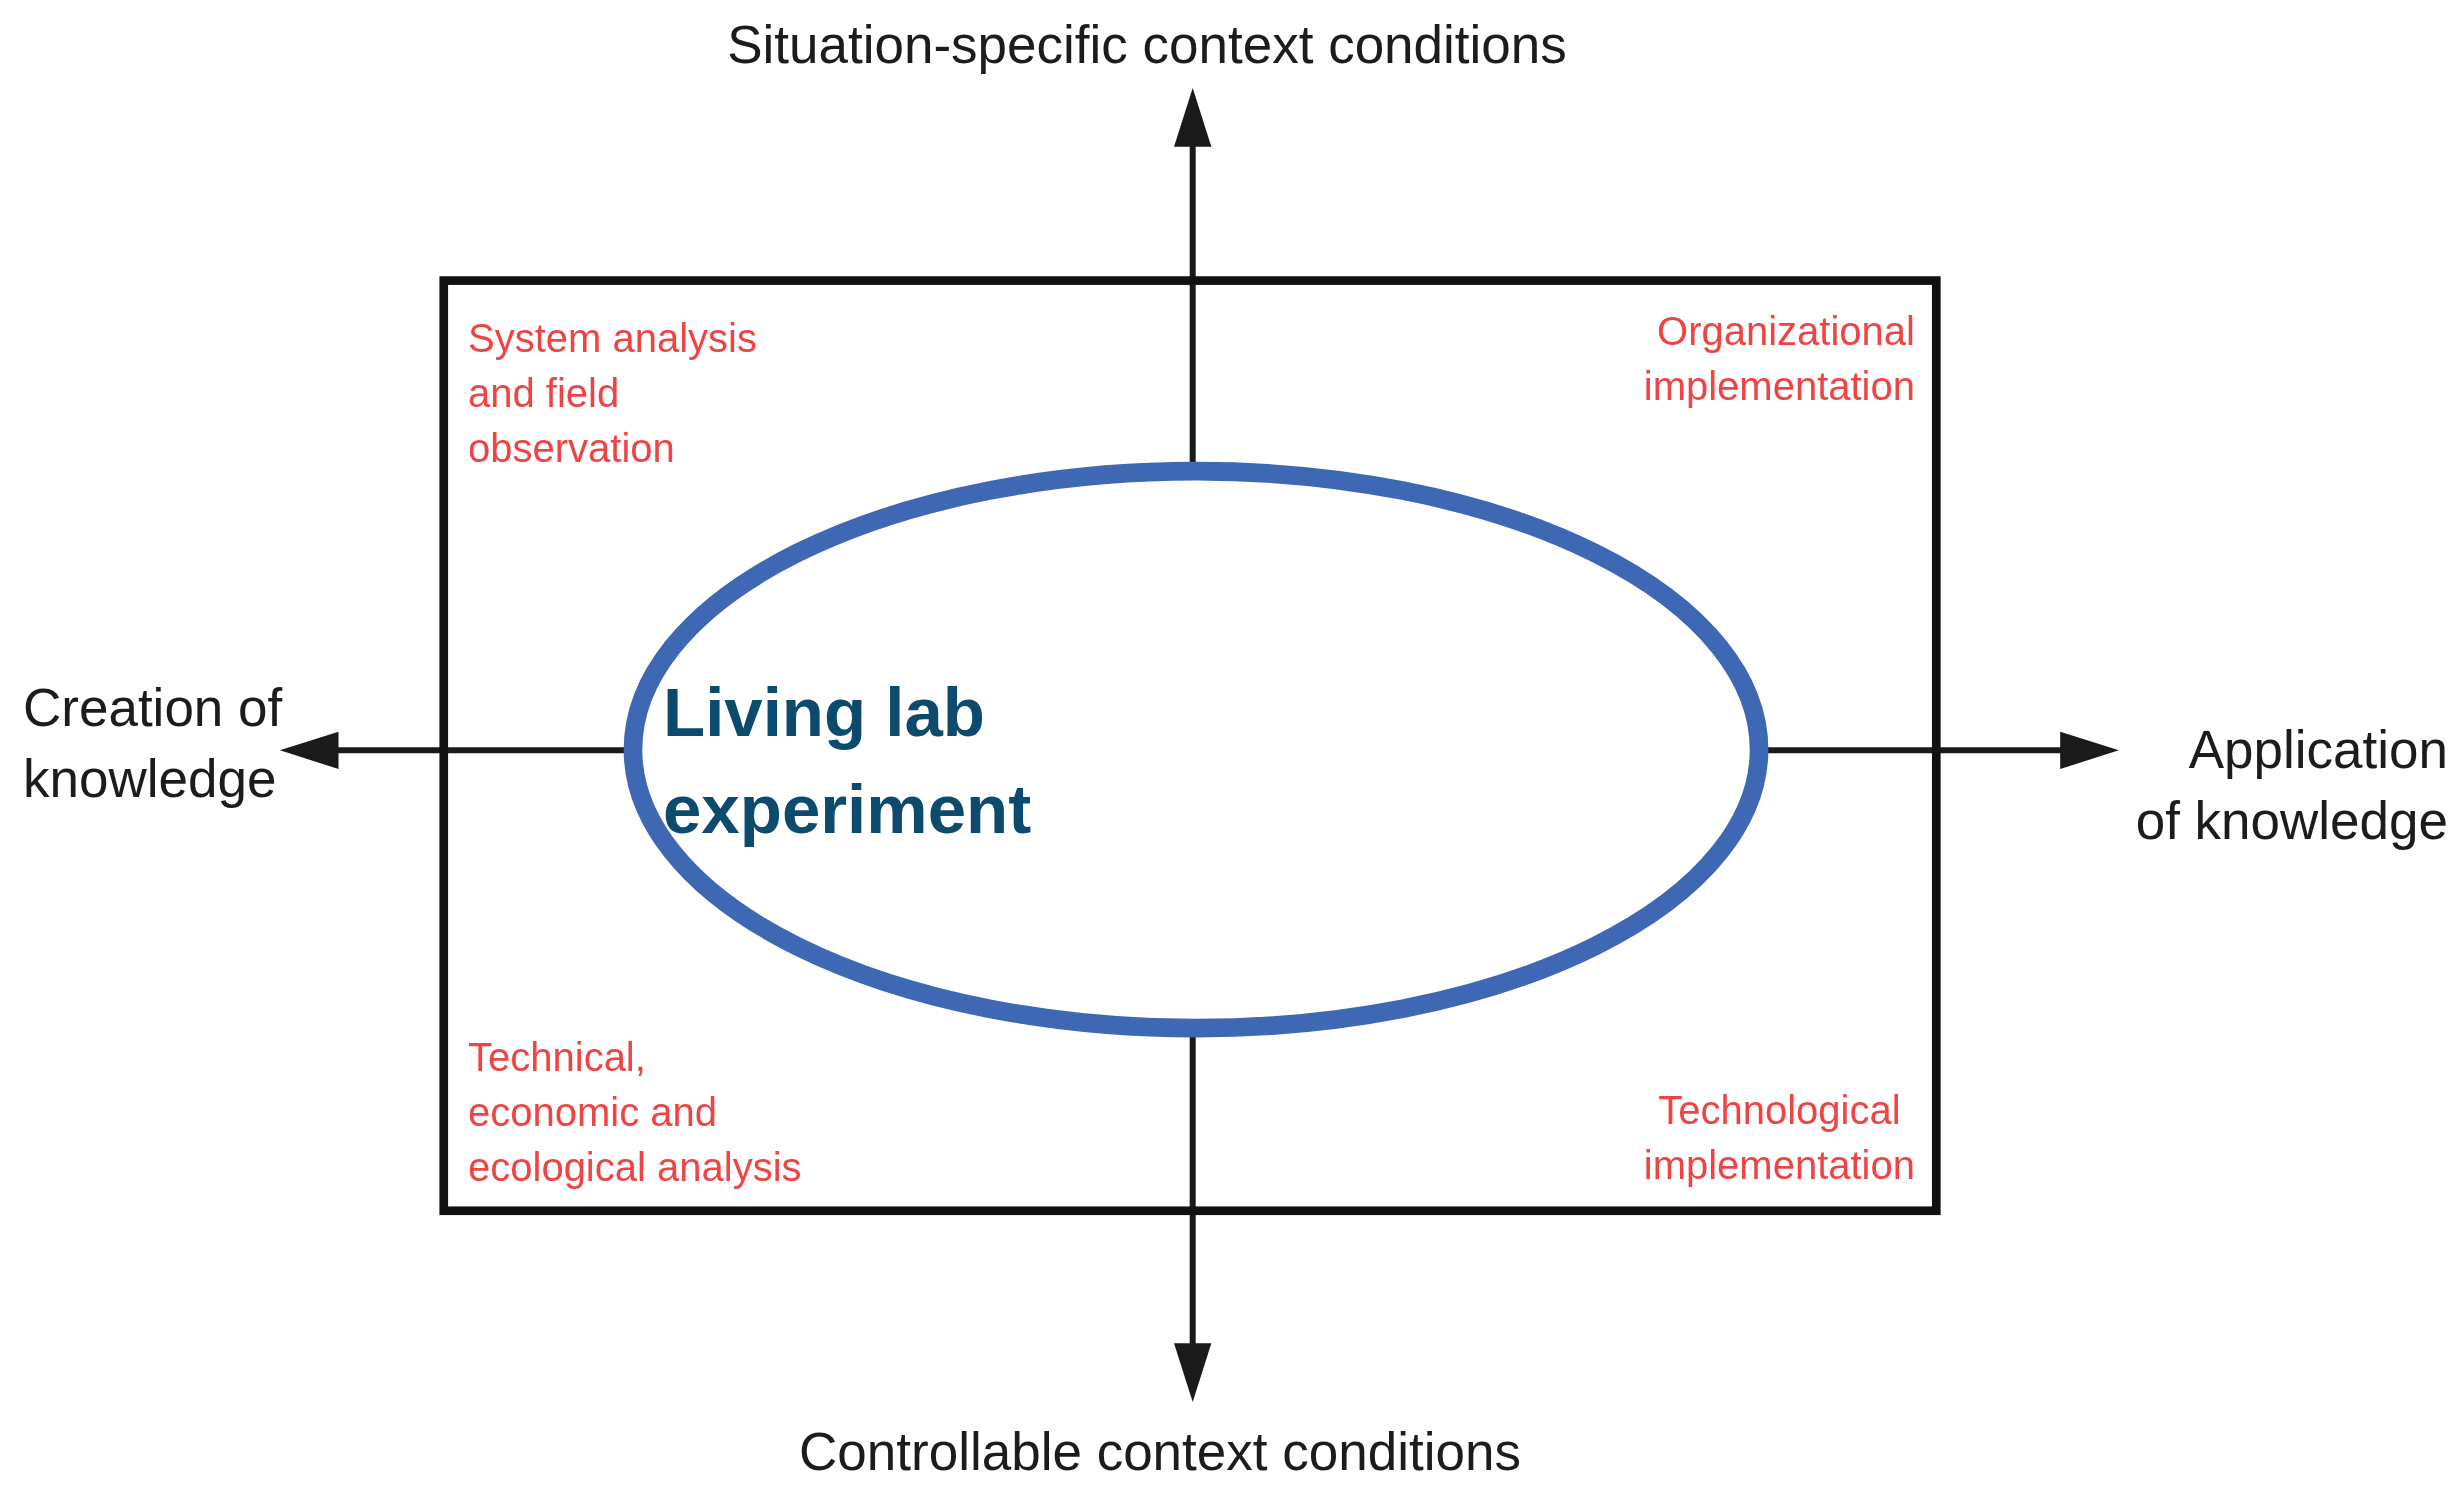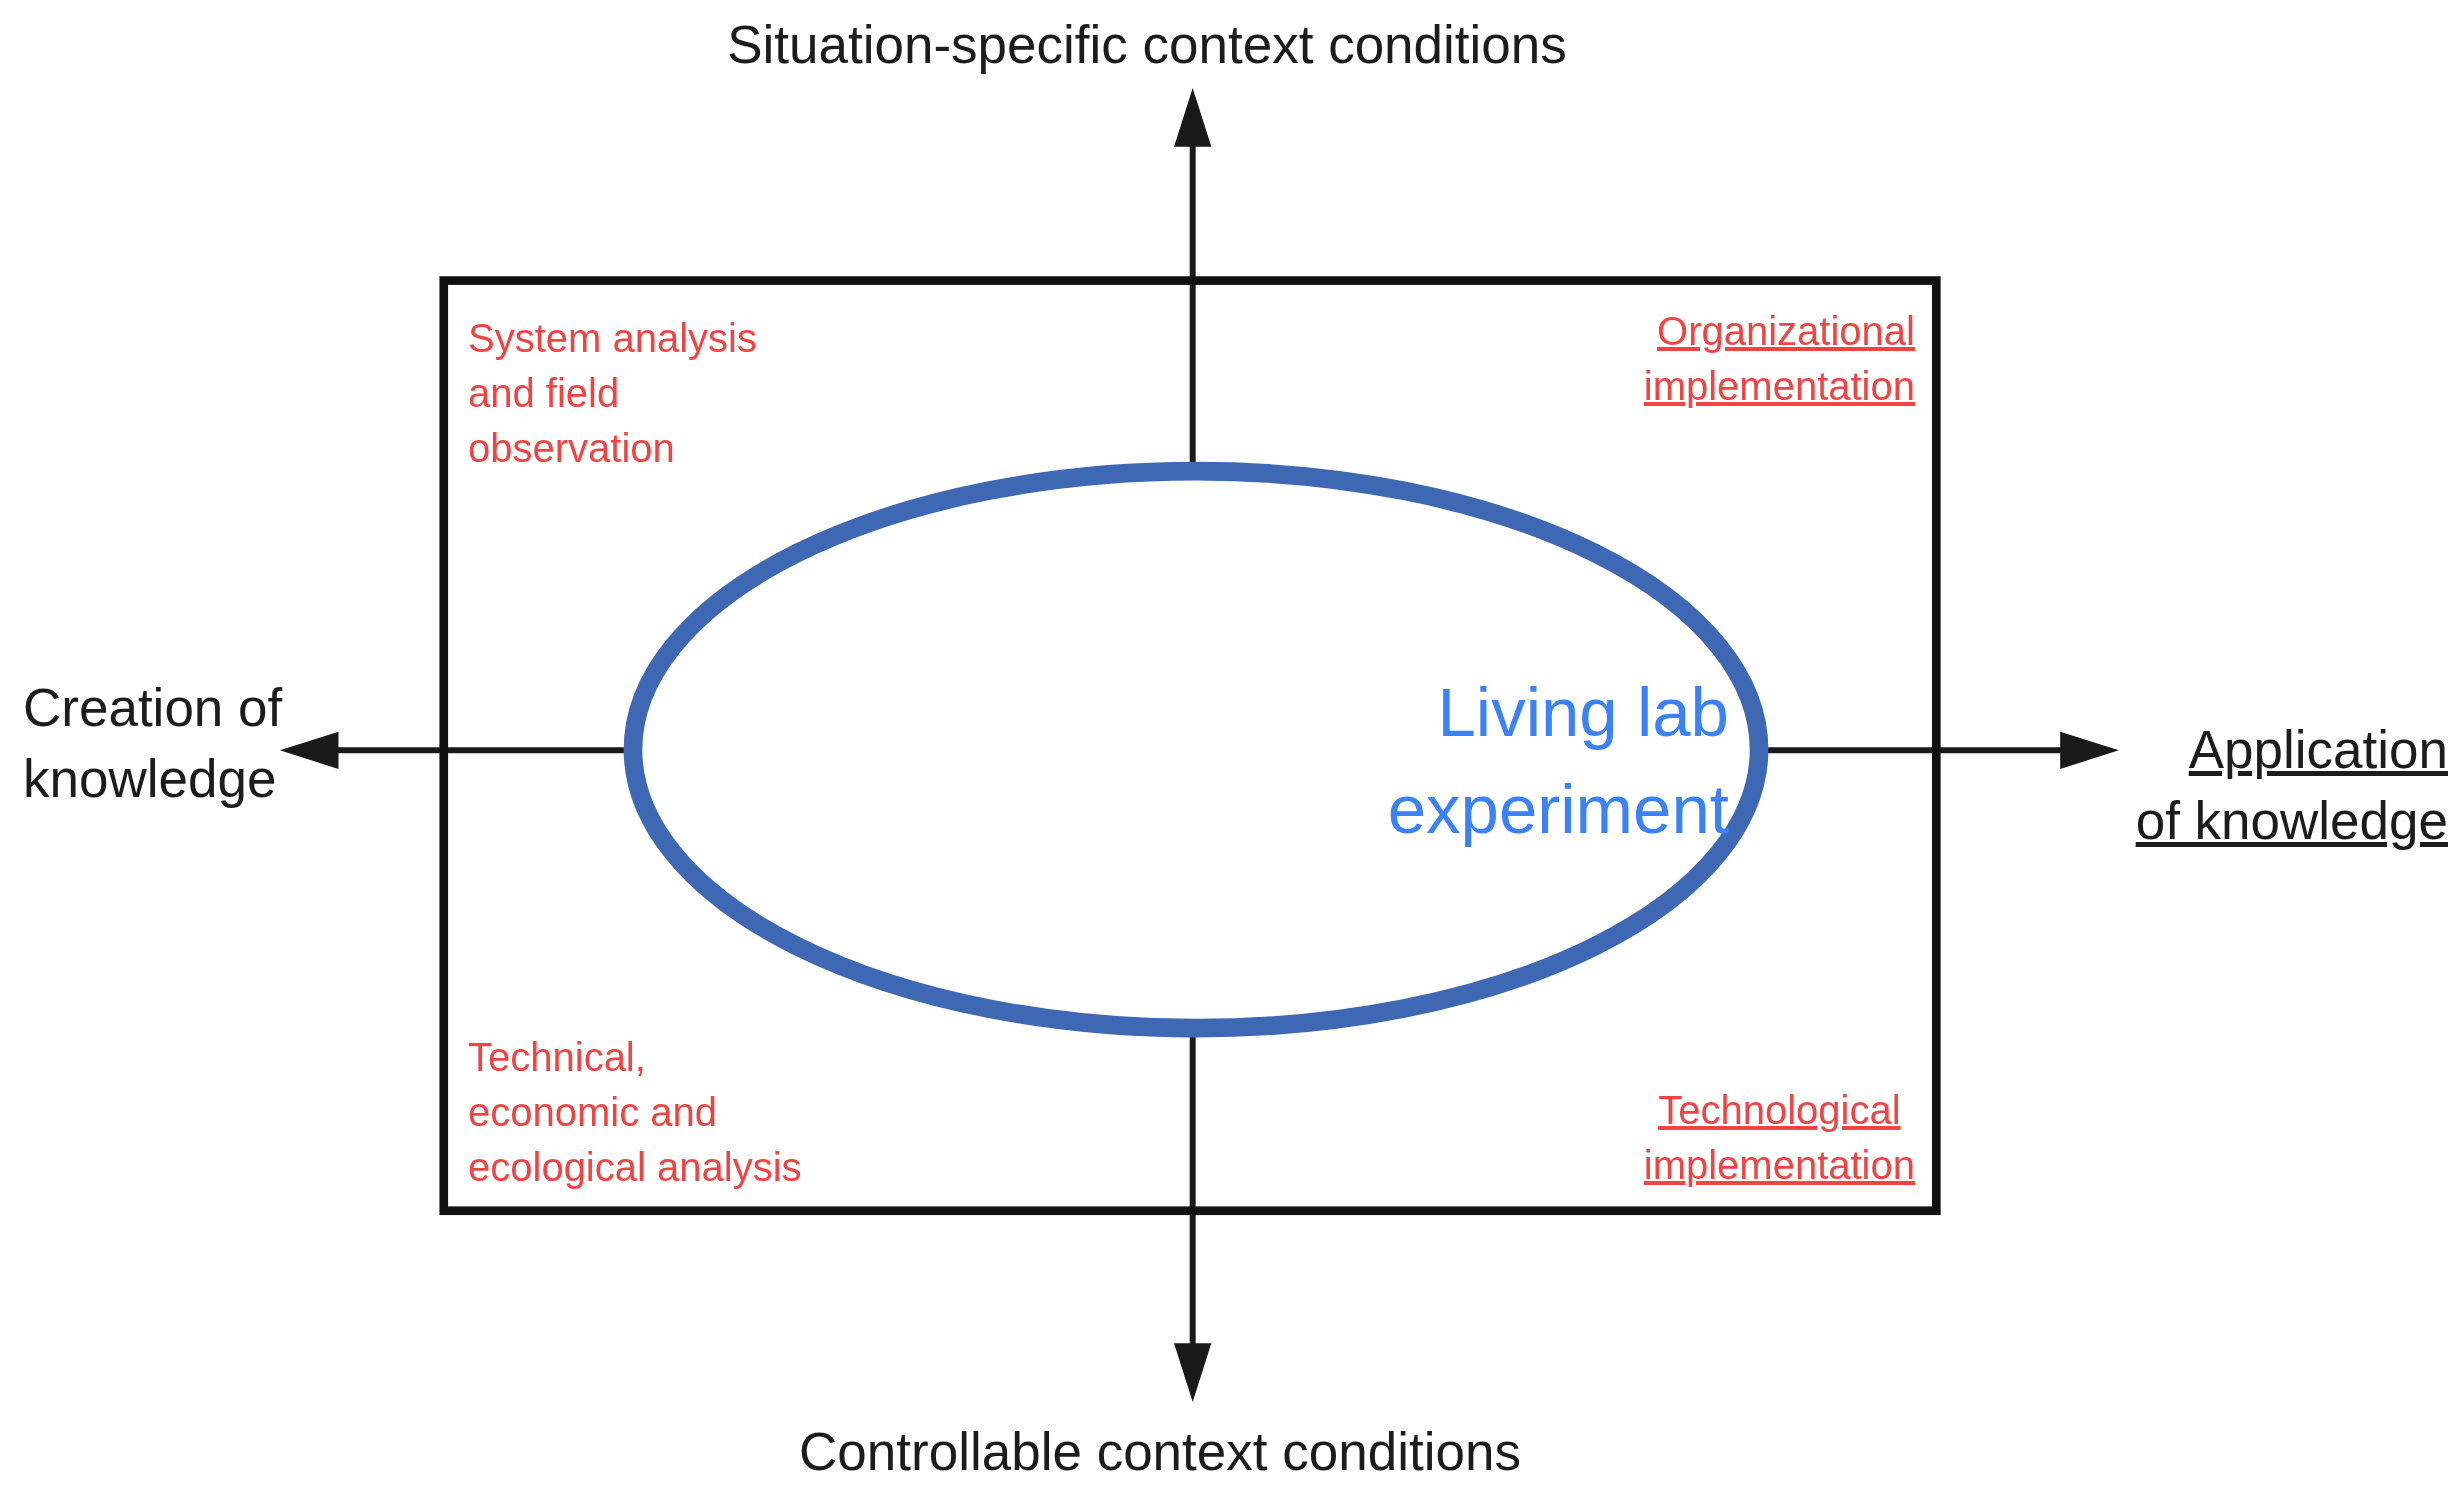--- a/index.html
+++ b/index.html
@@ -31,26 +31,26 @@
     color: #1c1c1c;
   }
   .quadrant-label {
     font-size: 40px;
     line-height: 55px;
     color: #ef4444;
   }
   .center-label {
     font-size: 69px;
     line-height: 97px;
-    font-weight: normal;
-    color: #3b82f6;
-    text-align: right;
+    font-weight: bold;
+    color: #0c4a6e;
+    text-align: left;
   }
   .ta-center { text-align: center; }
-  .ta-right  { text-align: right; text-decoration: underline; }
+  .ta-right  { text-align: right; }
 </style>
 </head>
 <body>
 
 <div id="stage">
 
   <svg id="diagram-svg" width="2462" height="1500" viewBox="0 0 3695 2251">
 
     <line x1="1790" y1="170" x2="1790" y2="2070" stroke="#1a1a1a" stroke-width="9"></line>
 

